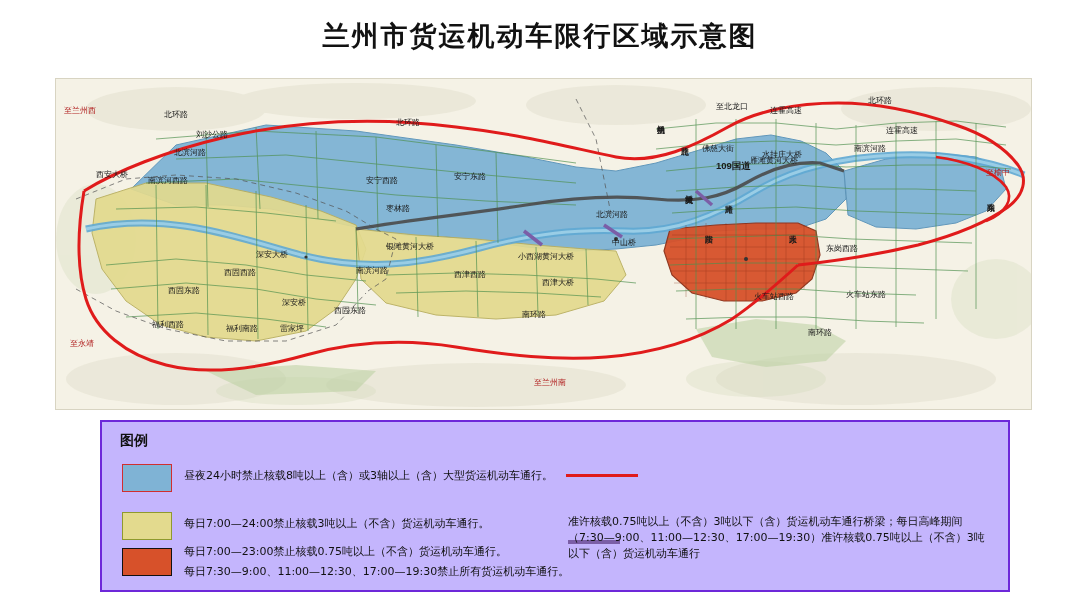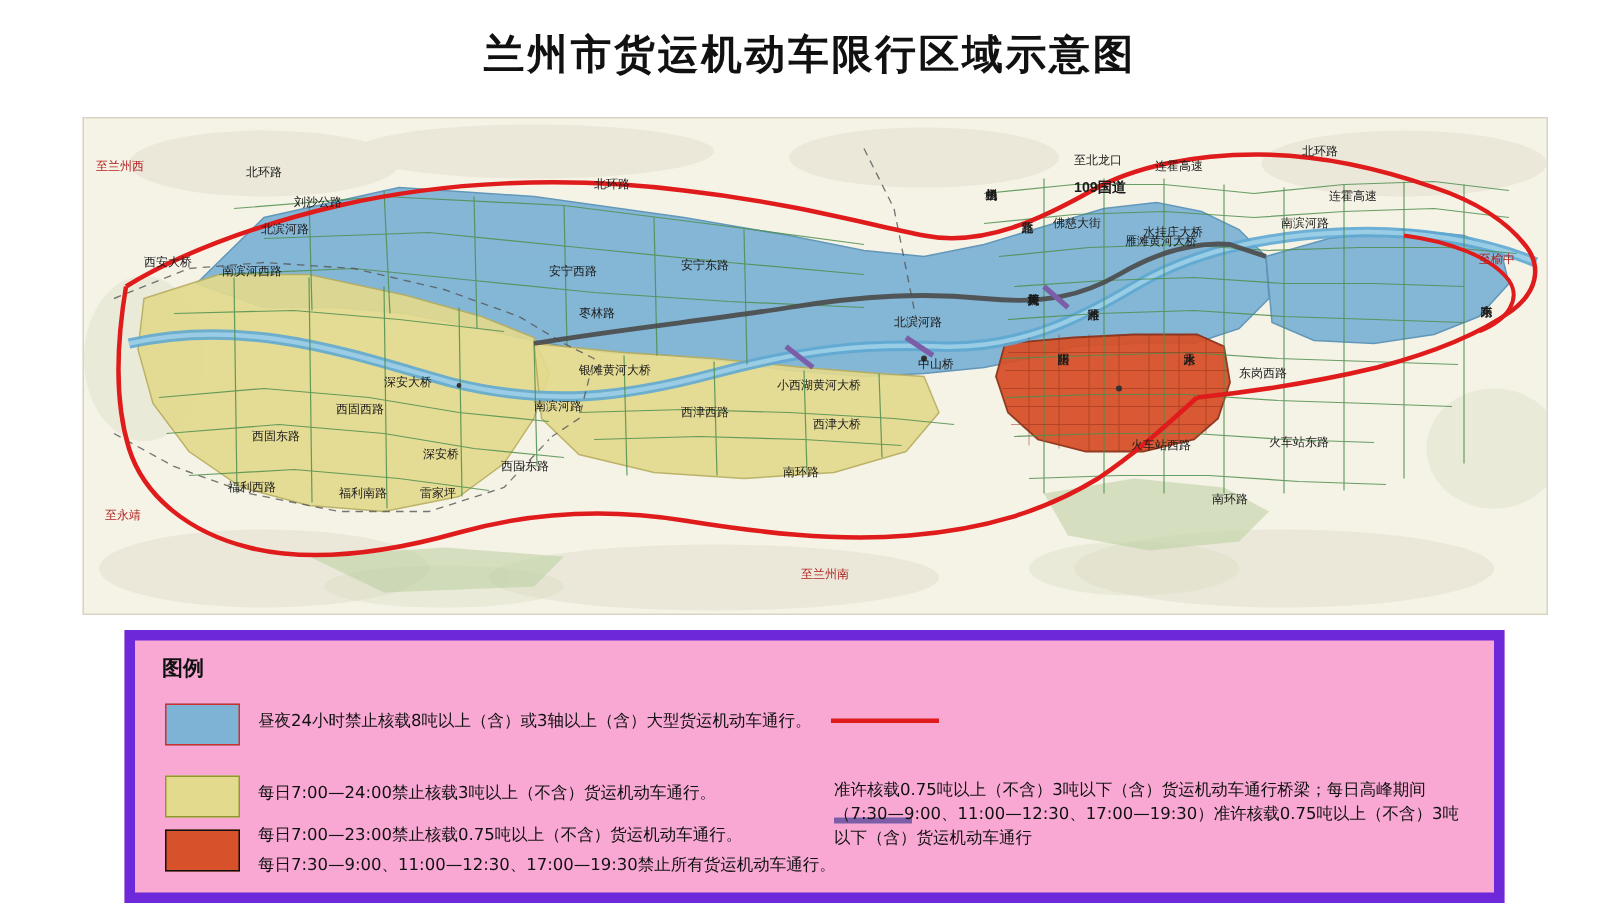--- a/index.html
+++ b/index.html
@@ -33,28 +33,28 @@
     color:#1a1a1a;
     font-family:"Liberation Sans","DejaVu Sans",sans-serif;
     white-space:nowrap;
     line-height:1;
   }
   .map-label.v{
     writing-mode:vertical-rl;
     text-orientation:upright;
     letter-spacing:0px;
   }
-  .map-label.big{font-size:9.5px;font-weight:bold;}
+  .map-label.big{font-size:9.5px;font-weight:bold;margin-top:40px;}
   .map-label.red{color:#b11f1f;}
 
   #legend{
     position:absolute;
-    left:83px;top:420px;width:906px;height:168px;
-    border:7px solid #6d28d9;
-    background:#f9a8d4;
+    left:100px;top:420px;width:906px;height:168px;
+    border:2px solid #6d28d9;
+    background:#c4b5fd;
   }
   #legend-title{
     position:absolute;left:18px;top:10px;
     font-size:14px;font-weight:bold;color:#111;
     font-family:"DejaVu Serif","Liberation Serif",serif;
   }
   .sw{
     position:absolute;width:48px;height:26px;border:1px solid #333;
   }
   .sw-blue{background:#7fb3d5;border-color:#d12e2e;}

